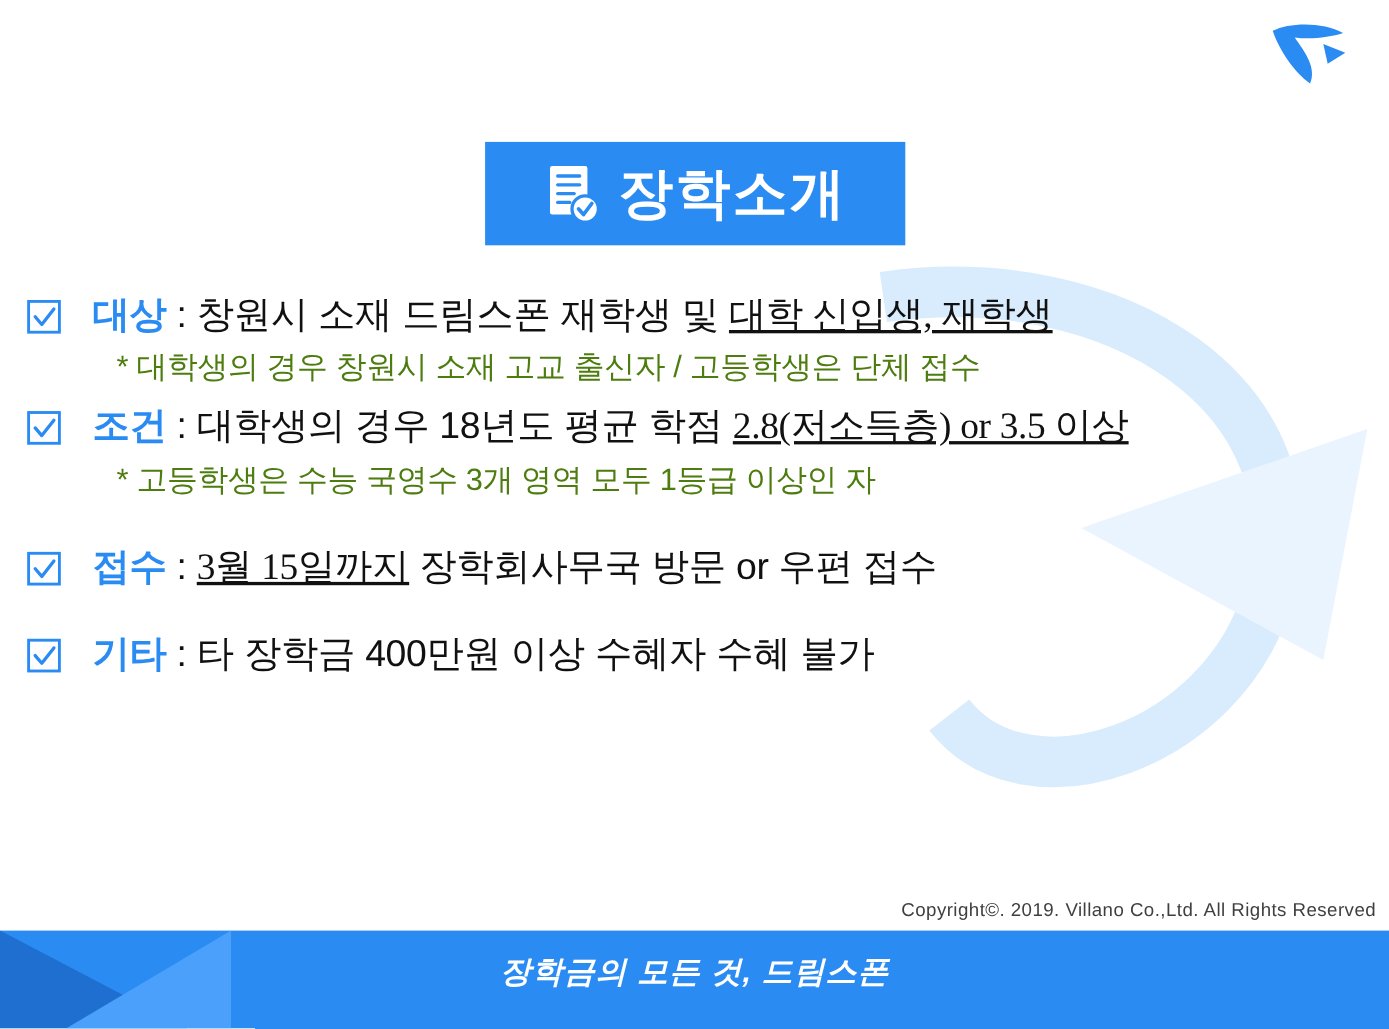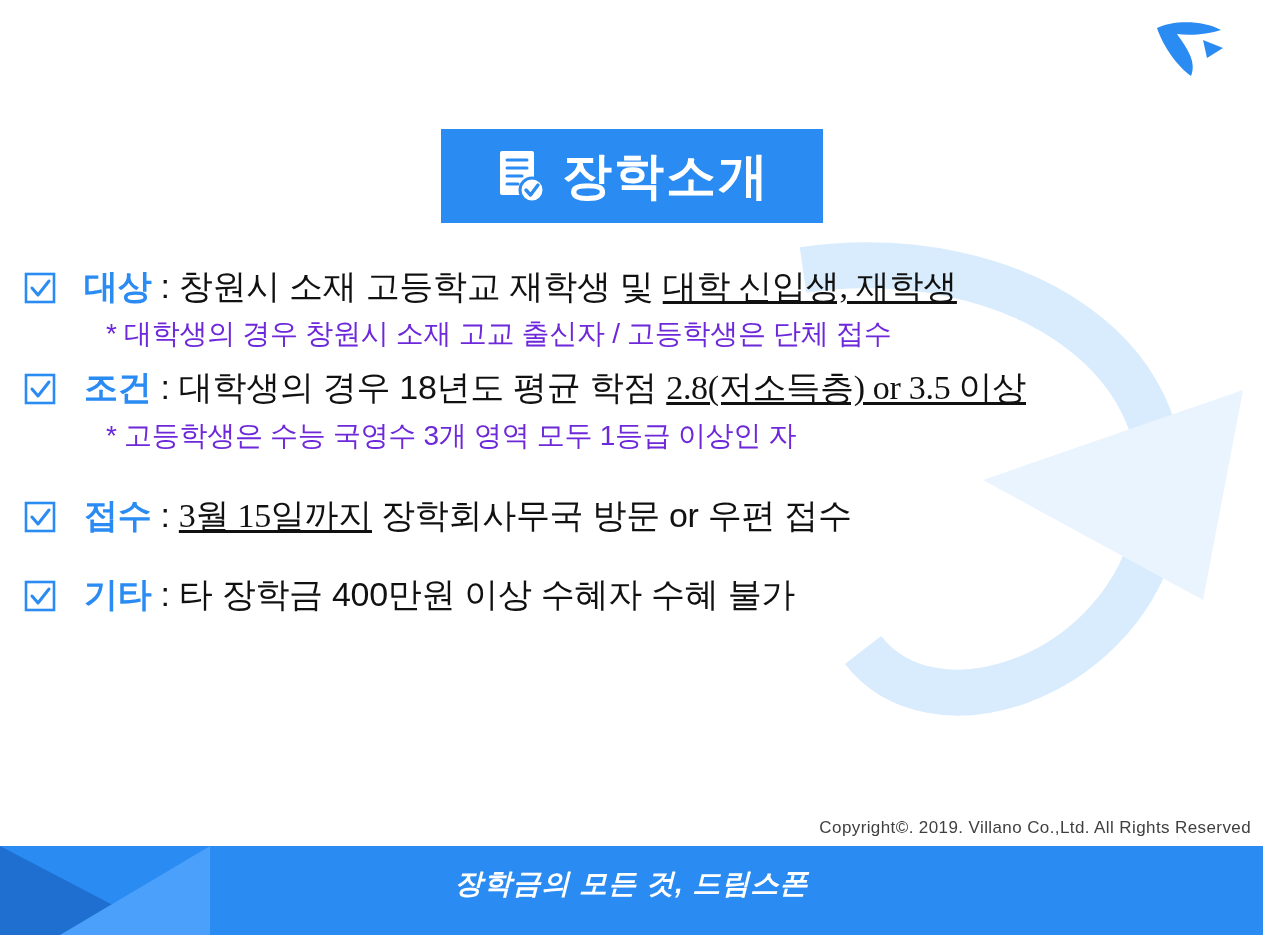--- a/index.html
+++ b/index.html
@@ -101,21 +101,21 @@
     font-weight: bold;
     margin-left: 12px;
   }
   .u {
     text-decoration: underline;
     text-underline-offset: 3px;
     font-family: Liberation Serif, serif;
   }
   .sub {
     font-size: 28px;
-    color: #6d28d9;
+    color: #4d7c0f;
     white-space: nowrap;
     margin: 0 0 10px 106px;
     letter-spacing: -0.3px;
   }
   .spacer-row { height: 26px; }
 
   
   .copyright {
     position: absolute;
     right: 12px;
@@ -195,21 +195,21 @@
 
 <div class="content">
 
   <div class="row">
     <div class="check-cell">
       <svg class="check" viewBox="0 0 32 32" aria-hidden="true">
         <rect x="2" y="2" width="28" height="28" fill="#ffffff" stroke="#2a8bf2" stroke-width="2.6"></rect>
         <polyline points="8,16 14,23 25,9" fill="none" stroke="#2a8bf2" stroke-width="3" stroke-linecap="round" stroke-linejoin="round"></polyline>
       </svg>
     </div>
-    <div class="line-text"><span class="label">대상</span><span> : </span><span>창원시 소재 고등학교 재학생 및 </span><span class="u">대학 신입생, 재학생</span><span></span></div>
+    <div class="line-text"><span class="label">대상</span><span> : </span><span>창원시 소재 드림스폰 재학생 및 </span><span class="u">대학 신입생, 재학생</span><span></span></div>
   </div>
   <div class="sub">* 대학생의 경우 창원시 소재 고교 출신자 / 고등학생은 단체 접수</div>
 
 
   <div class="row">
     <div class="check-cell">
       <svg class="check" viewBox="0 0 32 32" aria-hidden="true">
         <rect x="2" y="2" width="28" height="28" fill="#ffffff" stroke="#2a8bf2" stroke-width="2.6"></rect>
         <polyline points="8,16 14,23 25,9" fill="none" stroke="#2a8bf2" stroke-width="3" stroke-linecap="round" stroke-linejoin="round"></polyline>
       </svg>

